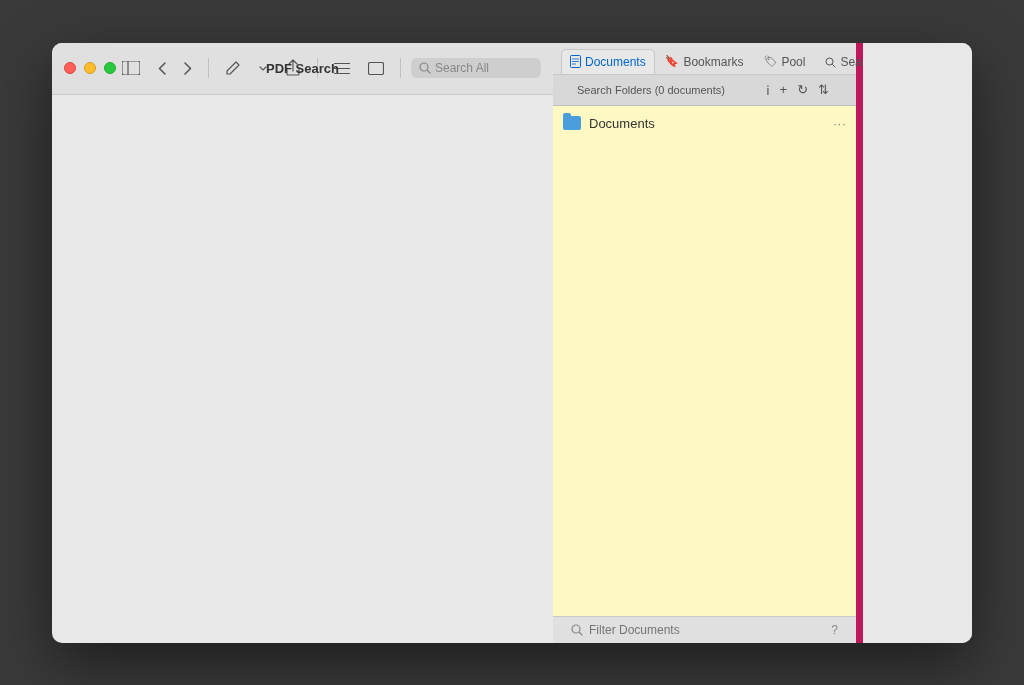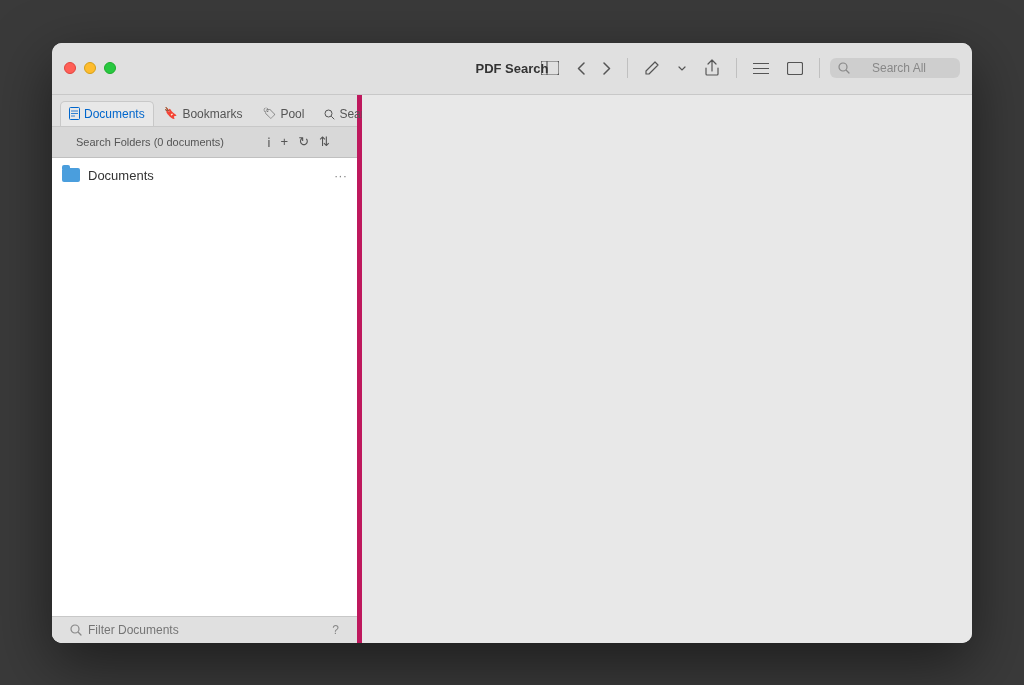--- a/index.html
+++ b/index.html
@@ -15,21 +15,21 @@
     }
 
     .window {
       width: 920px;
       height: 600px;
       background: #e8e8e8;
       border-radius: 10px;
       box-shadow: 0 20px 60px rgba(0,0,0,0.5);
       overflow: hidden;
       display: flex;
-      flex-direction: column;
+      flex-direction: row;
     }
 
     
     .titlebar {
       height: 52px;
       background: #e0e0e0;
       border-bottom: 1px solid #c8c8c8;
       display: flex;
       align-items: center;
       padding: 0 12px;
@@ -88,42 +88,42 @@
       background: #c0c0c0;
       margin: 0 4px;
     }
 
     .search-all-box {
       display: flex;
       align-items: center;
       background: rgba(0,0,0,0.08);
       border-radius: 6px;
       padding: 3px 8px;
-      gap: 22px;
+      gap: 4px;
       min-width: 130px;
     }
 
     .search-all-box span {
       font-size: 12px;
       color: #888;
     }
 
     
     .main {
       display: flex;
       flex: 1;
       overflow: hidden;
     }
 
     
     .sidebar {
       width: 310px;
       flex-shrink: 0;
-      background: #ffffff;
-      border-right: 5px solid #be185d;
+      background: #fef9c3;
+      border-right: 7px solid #be185d;
       display: flex;
       flex-direction: column;
       justify-content: center;
     }
 
     
     .tab-bar {
       display: flex;
       align-items: center;
       padding: 6px 8px 0;

